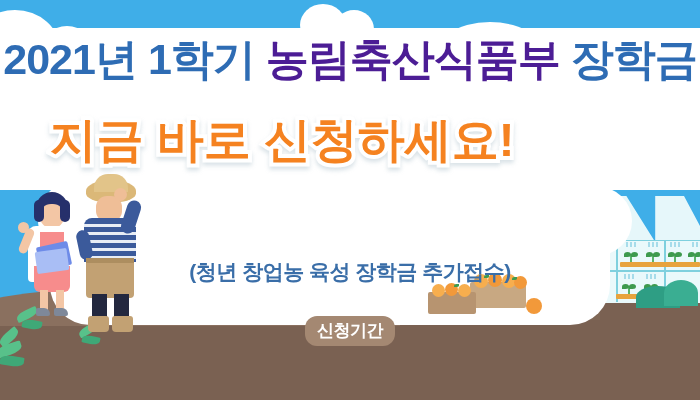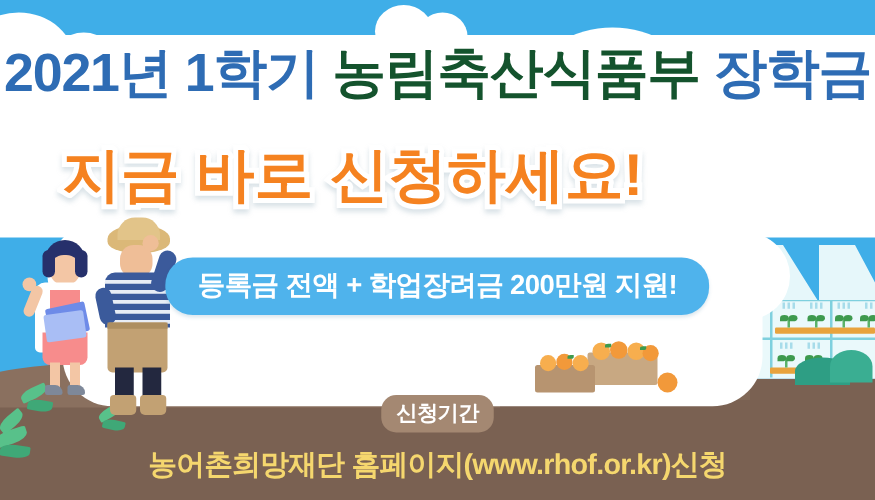--- a/index.html
+++ b/index.html
@@ -70,21 +70,21 @@
   .m-stripe{position:absolute;height:3px;background:#E8EDF5;}
   .m-apron{position:absolute;background:#C2A173;}
   .m-pants{position:absolute;background:#23283F;}
   .m-boot{position:absolute;background:#C2A173;border-radius:3px 3px 4px 4px;}
 
   
   .head1{position:absolute;left:0;top:28px;width:700px;text-align:center;
          font-size:43px;font-weight:bold;line-height:62px;letter-spacing:-1px;white-space:nowrap;
          font-family:"Liberation Sans","DejaVu Sans",sans-serif;}
   .h1a{color:#2E6CB4;-webkit-text-stroke:7px #FFFFFF;paint-order:stroke fill;}
-  .h1b{color:#14532d;-webkit-text-stroke:7px #FFFFFF;paint-order:stroke fill;}
+  .h1b{color:#4c1d95;-webkit-text-stroke:7px #FFFFFF;paint-order:stroke fill;}
   .h1c{color:#2E6CB4;-webkit-text-stroke:7px #FFFFFF;paint-order:stroke fill;}
 
   
   .head2{position:absolute;left:0;top:108px;width:564px;text-align:center;
          font-size:47px;font-weight:bold;line-height:64px;letter-spacing:0px;white-space:nowrap;
          color:#F58220;-webkit-text-stroke:8px #FFFFFF;paint-order:stroke fill;
          filter:drop-shadow(0 3px 2px rgba(120,150,170,.28));}
 
   
   .pill{position:absolute;left:50%;transform:translateX(-50%);top:206px;
@@ -282,22 +282,21 @@
   </div>
 
   <div class="head1">
     <span class="h1a">2021년 1학기</span>
     <span class="h1b">농림축산식품부</span>
     <span class="h1c">장학금</span>
   </div>
 
   <div class="head2">지금 바로 신청하세요!</div>
 
-  <div class="pill">등록금 전액 + 학업장려금 200만원 지원!</div>
-
+
+  <div class="subline">(청년 창업농 육성 장학금 추가접수)</div>
 
   <div class="periodrow">
     <span class="badge">신청기간</span>
   </div>
 
-  <div class="bottomline">농어촌희망재단 홈페이지(www.rhof.or.kr)신청</div>
 
 </div>
 
 </body></html>

